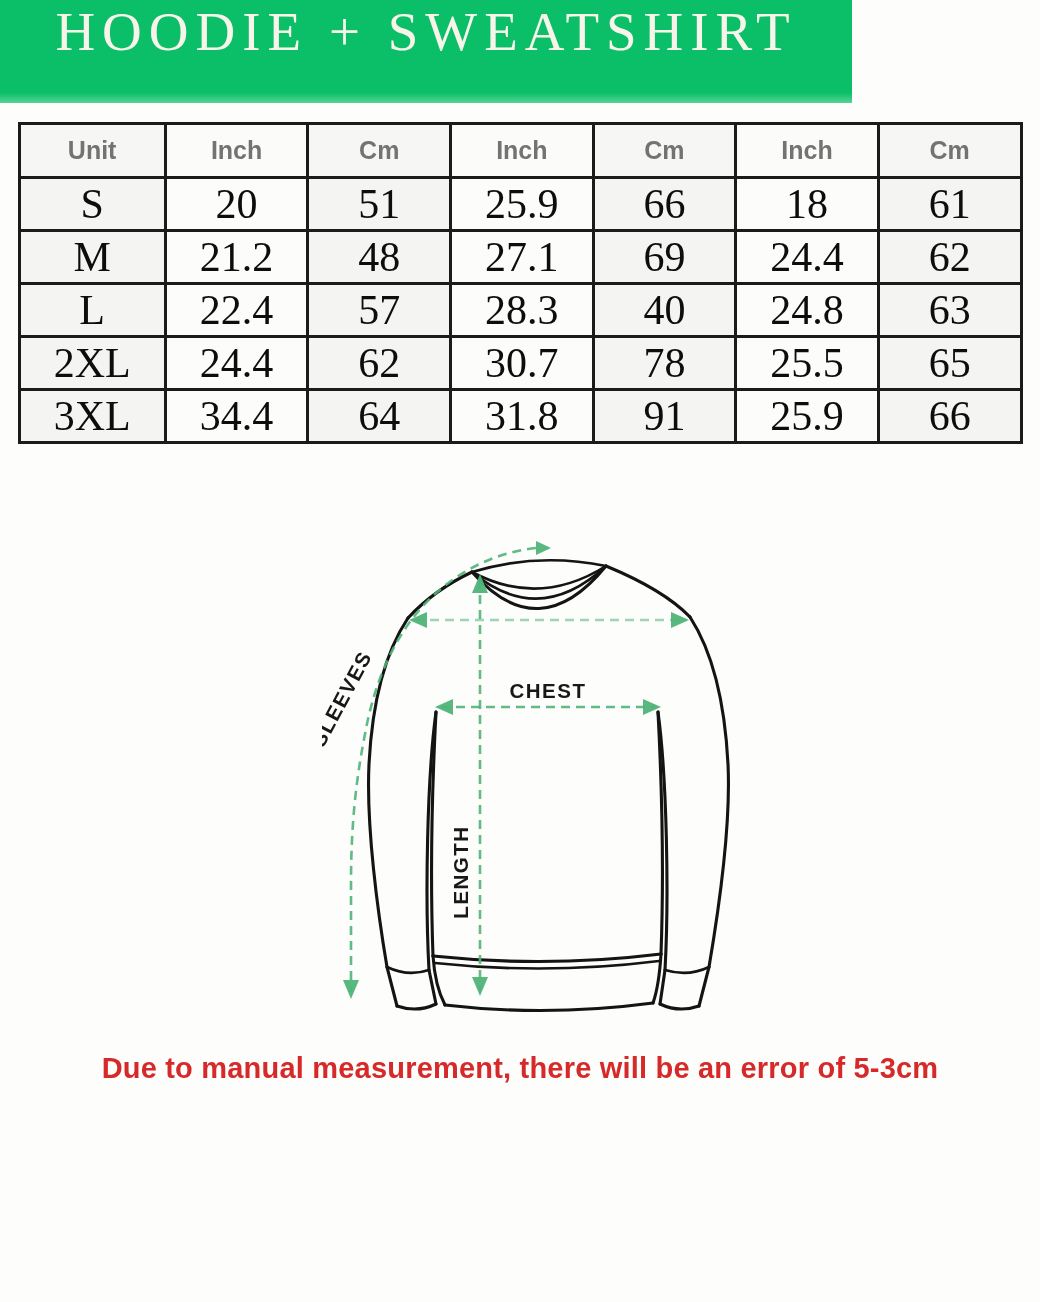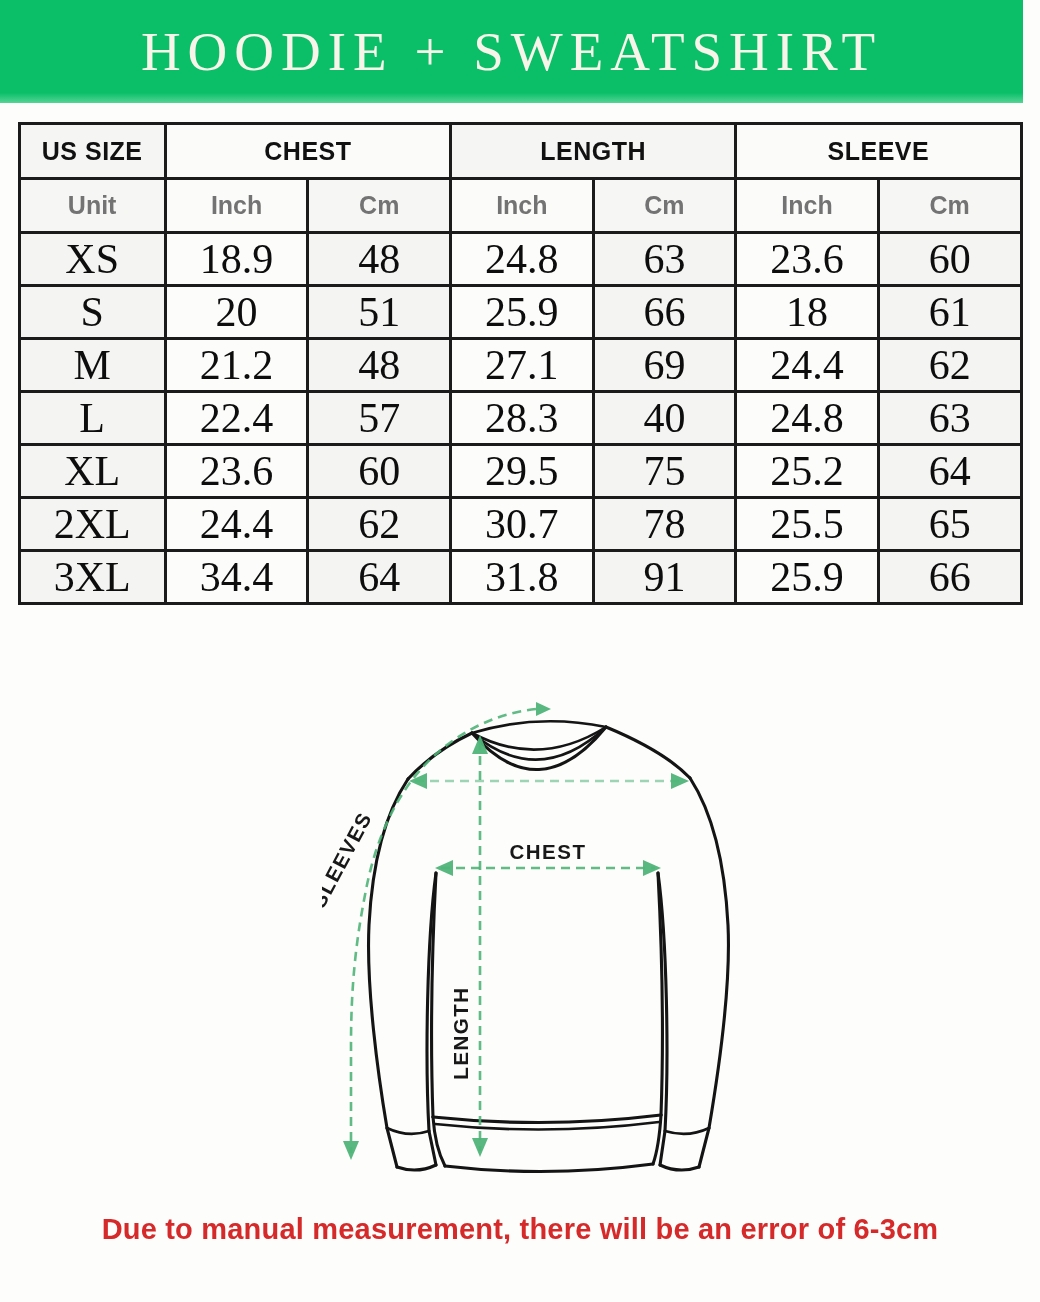--- a/index.html
+++ b/index.html
@@ -5,23 +5,23 @@
   html,body{margin:0;padding:0;}
   body{
     width:1040px;height:1302px;
     background:#fdfdfc;
     font-family:"Liberation Sans",sans-serif;
     overflow:hidden;
     position:relative;
   }
   
   .banner{
-    width:1023px;height:103px;
+    width:852px;height:103px;
     background:linear-gradient(var(--banner-green,#0abf68) 90%, #55d495 100%);
-    display:flex;align-items:center;justify-content:center;
+    display:flex;justify-content:center;
   }
   .banner h1{
     margin:0;
     font-family:"Liberation Serif","DejaVu Serif",serif;
     font-weight:500;
     font-size:55px;
     letter-spacing:7px;
     color:#f8f4ea;
     white-space:nowrap;
   }
@@ -91,46 +91,31 @@
     <col class="c-size">
       <col class="c-val">
       <col class="c-val">
       <col class="c-val">
       <col class="c-val">
       <col class="c-val">
       <col class="c-val">
   </colgroup>
   <thead>
     <tr>
-      <th class="g">US SIZE</th>
-      <th class="g" colspan="2">CHEST</th>
-      <th class="g" colspan="2">LENGTH</th>
-      <th class="g" colspan="2">SLEEVE</th>
-    </tr>
-    <tr>
       <th class="u">Unit</th>
       <th class="u">Inch</th>
       <th class="u">Cm</th>
       <th class="u">Inch</th>
       <th class="u">Cm</th>
       <th class="u">Inch</th>
       <th class="u">Cm</th>
     </tr>
   </thead>
   <tbody>
     <tr>
-      <td>XS</td>
-      <td>18.9</td>
-      <td>48</td>
-      <td>24.8</td>
-      <td>63</td>
-      <td>23.6</td>
-      <td>60</td>
-    </tr>
-    <tr>
       <td>S</td>
       <td>20</td>
       <td>51</td>
       <td>25.9</td>
       <td>66</td>
       <td>18</td>
       <td>61</td>
     </tr>
     <tr>
       <td>M</td>
@@ -144,29 +129,20 @@
     <tr>
       <td>L</td>
       <td>22.4</td>
       <td>57</td>
       <td>28.3</td>
       <td>40</td>
       <td>24.8</td>
       <td>63</td>
     </tr>
     <tr>
-      <td>XL</td>
-      <td>23.6</td>
-      <td>60</td>
-      <td>29.5</td>
-      <td>75</td>
-      <td>25.2</td>
-      <td>64</td>
-    </tr>
-    <tr>
       <td>2XL</td>
       <td>24.4</td>
       <td>62</td>
       <td>30.7</td>
       <td>78</td>
       <td>25.5</td>
       <td>65</td>
     </tr>
     <tr>
       <td>3XL</td>
@@ -246,13 +222,13 @@
       <polygon class="arrow" points="150,77 158,58 166,77"></polygon>
       <polygon class="arrow" points="150,461 158,480 166,461"></polygon>
     </g>
 
     <text class="diagram-label" x="226" y="182" text-anchor="middle">CHEST</text>
     <text class="diagram-label" transform="translate(146,356) rotate(-90)" text-anchor="middle">LENGTH</text>
     <text class="diagram-label" transform="translate(26,186) rotate(-62)" text-anchor="middle">SLEEVES</text>
   </svg>
 </div>
 
-<div class="note">Due to manual measurement, there will be an error of 6-3cm</div>
+<div class="note">Due to manual measurement, there will be an error of 5-3cm</div>
 
 </body></html>

